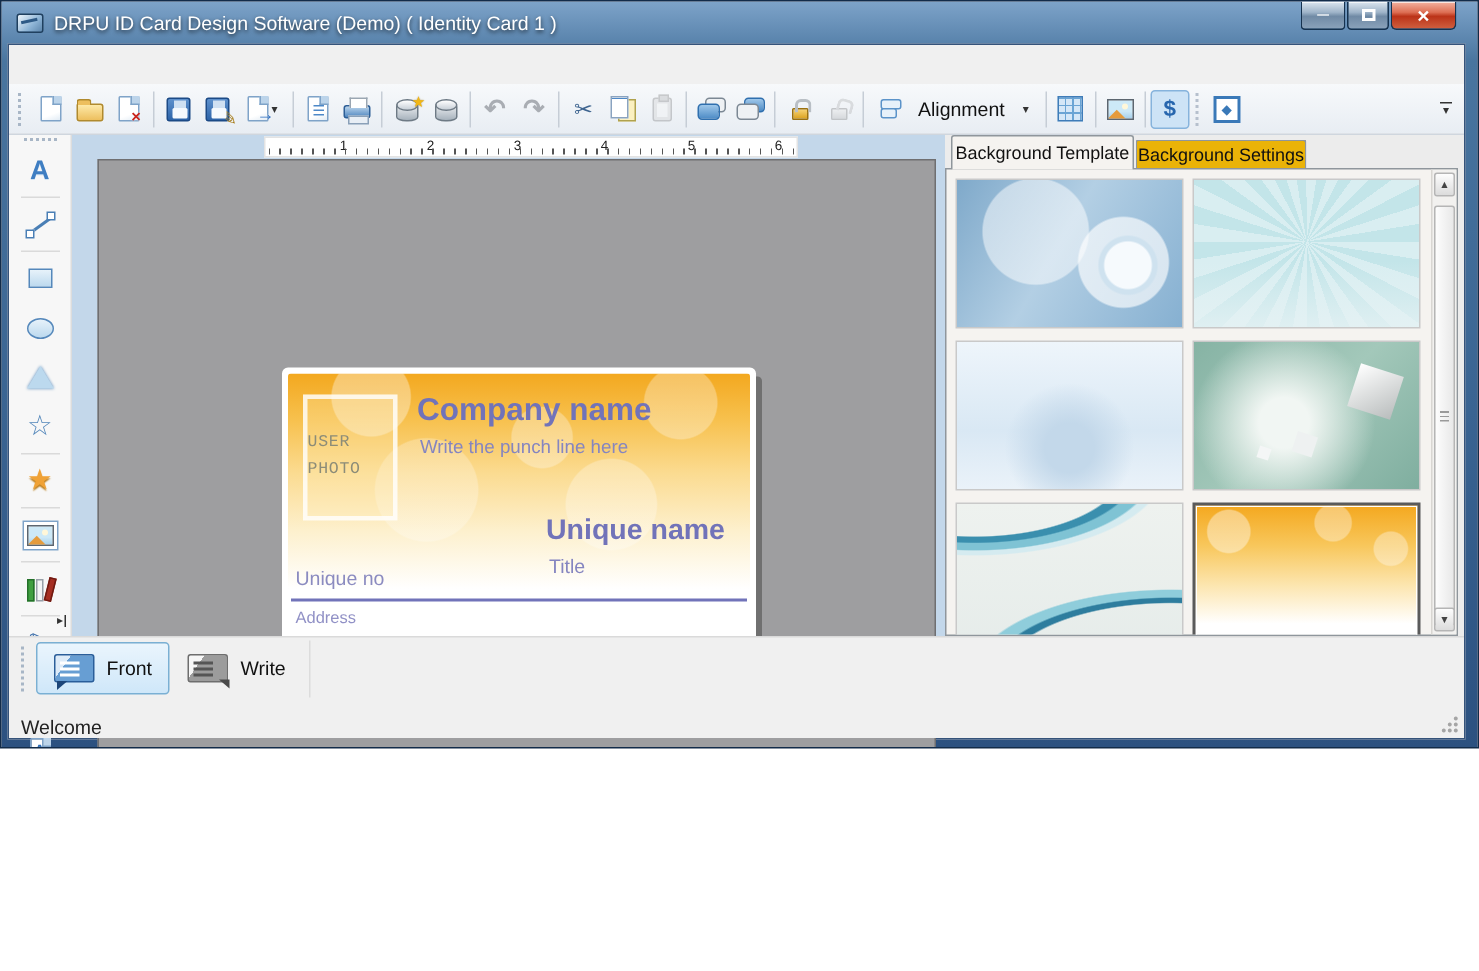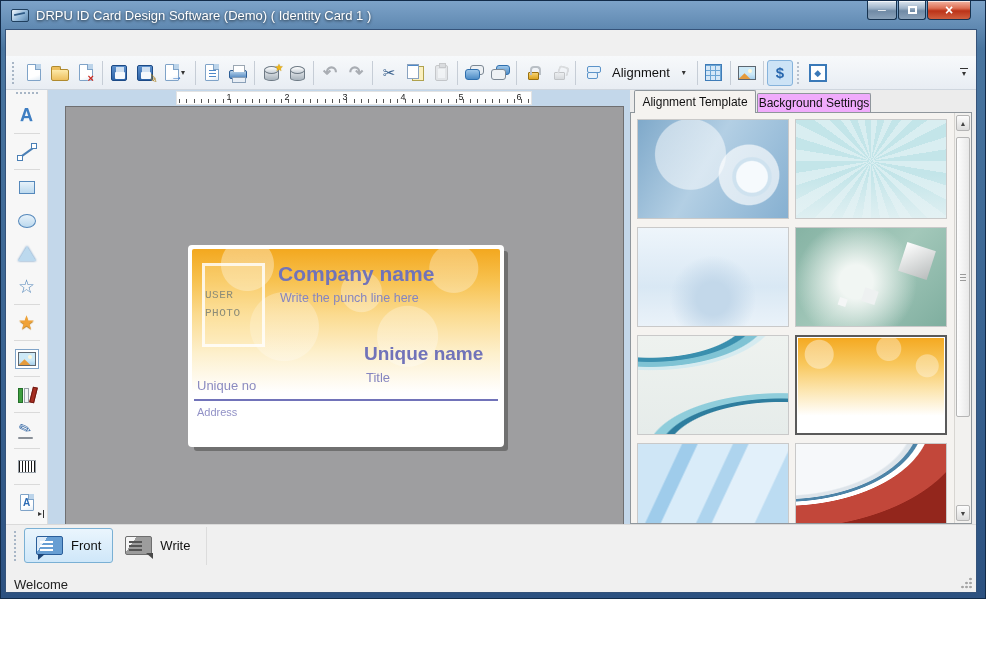--- a/index.html
+++ b/index.html
@@ -1,21 +1,21 @@
 <!DOCTYPE html>
 <html><head>
 <meta charset="utf-8">
 <style>
   * { box-sizing: border-box; margin: 0; padding: 0; }
   html,body { width: 986px; height: 647px; }
   body { font-family: "Liberation Sans", sans-serif; }
 
   
   .window {
-    position: relative; width: 986px; height: 599px; overflow: hidden;
+    position: relative; width: 986px; height: 499px; overflow: hidden;
     background: linear-gradient(180deg,#7da3c9 0%, #49759f 8%, #3a6492 55%, #2c5180 100%);
     border: 1px solid #122b49;
   }
   .client {
     position: absolute; left: 4px; top: 28px; right: 8px; bottom: 5px;
     background: #f0f0f0; border: 1px solid #35537a;
   }
 
   
   .titlebar { position: absolute; left: 0; top: 0; right: 0; height: 28px;
@@ -227,21 +227,21 @@
   .unique-no { position: absolute; left: 5px; top: 129px; font-size: 13px; color: #8b8bc0; }
   .card-line { position: absolute; left: 2px; right: 2px; top: 150px; height: 2px; background: #7173b9; }
   .address { position: absolute; left: 5px; top: 157px; font-size: 11px; color: #9191c6; }
 
   
   .rightpanel { position: absolute; left: 624px; top: 0; width: 342px; height: 100%; }
   .ptabs { position: absolute; left: 0; top: 0; right: 0; height: 22px; }
   .ptab { position: absolute; font-size: 12px; color: #111; display: flex; align-items: center;
     justify-content: center; border: 1px solid #8f969c; border-bottom: none; border-radius: 2px 2px 0 0; }
   .ptab.active { left: 4px; top: 0; width: 122px; height: 23px; background: #f5f3f0; z-index: 3; }
-  .ptab.inactive { left: 127px; top: 3px; width: 114px; height: 19px; background: #f0abfc; z-index: 1; }
+  .ptab.inactive { left: 127px; top: 3px; width: 114px; height: 19px; background: #eab308; z-index: 1; }
   .pcontent { position: absolute; left: 0; top: 22px; right: 0; bottom: 0; background: #f5f3f0;
     border: 1px solid #8f969c; overflow: hidden; z-index: 2; }
   .thumbs { position: absolute; left: 0; top: 0; right: 17px; bottom: 0; overflow: hidden; }
   .thumb { position: absolute; width: 152px; height: 100px; border: 1px solid #c9c9c9; }
   .thumb.selected { border: 2px solid #5a5a5a; box-shadow: 0 0 0 1px #fff inset; }
   .tcol0 { left: 6px; } .tcol1 { left: 164px; }
   .trow0 { top: 6px; } .trow1 { top: 114px; } .trow2 { top: 222px; } .trow3 { top: 330px; } .trow4 { top: 438px; }
 
   .t-worldmap { background:
       radial-gradient(circle at 76% 58%, #f6fafd 0 12%, #cfe2ef 13% 15%, rgba(255,255,255,0) 16%),
@@ -534,21 +534,21 @@
             <div class="person-title">Title</div>
             <div class="unique-no">Unique no</div>
             <div class="card-line"></div>
             <div class="address">Address</div>
           </div>
         </div>
       </div>
 
       <div class="rightpanel">
         <div class="ptabs">
-          <span class="ptab active">Alignment Template</span>
+          <span class="ptab active">Background Template</span>
           <span class="ptab inactive">Background Settings</span>
         </div>
         <div class="pcontent">
           <div class="thumbs">
             <div class="thumb tcol0 trow0 t-worldmap"></div>
             <div class="thumb tcol1 trow0 t-sunburst"></div>
             <div class="thumb tcol0 trow1 t-building"></div>
             <div class="thumb tcol1 trow1 t-cubes"></div>
             <div class="thumb tcol0 trow2 t-waves"></div>
             <div class="thumb tcol1 trow2 t-bokeh selected"></div>

